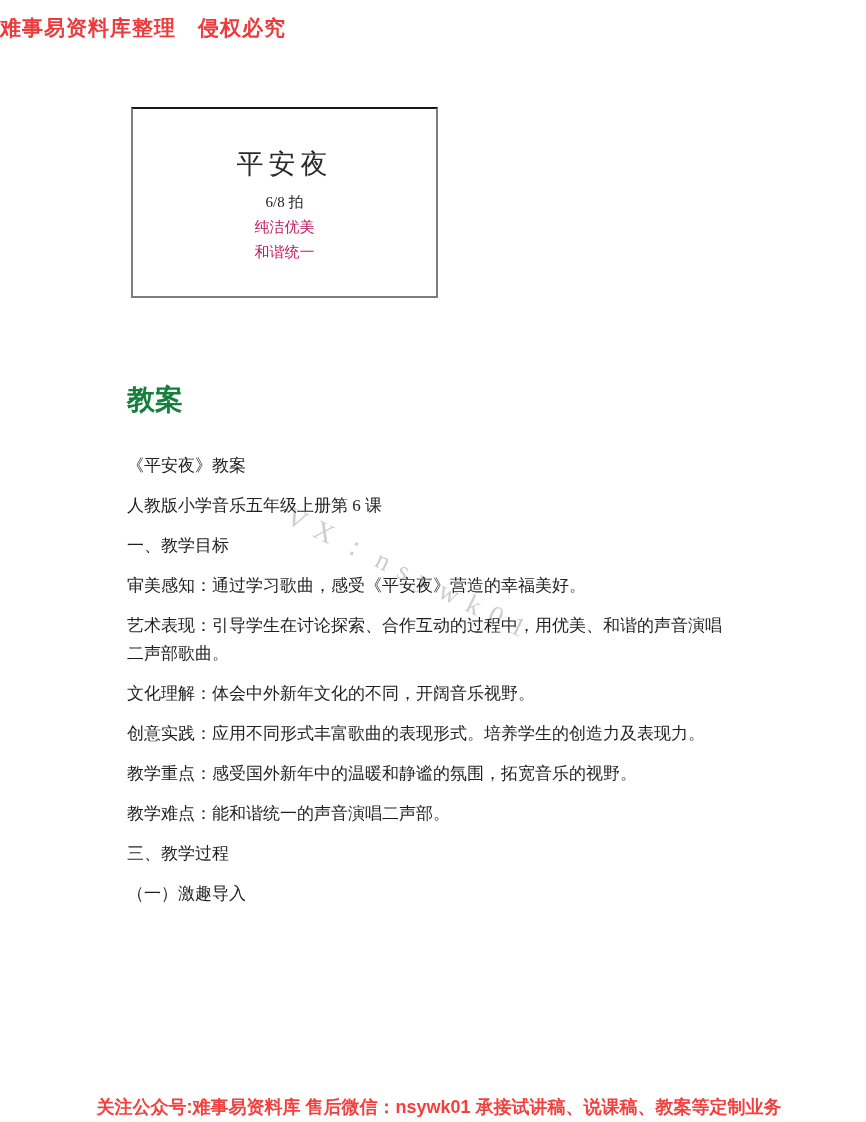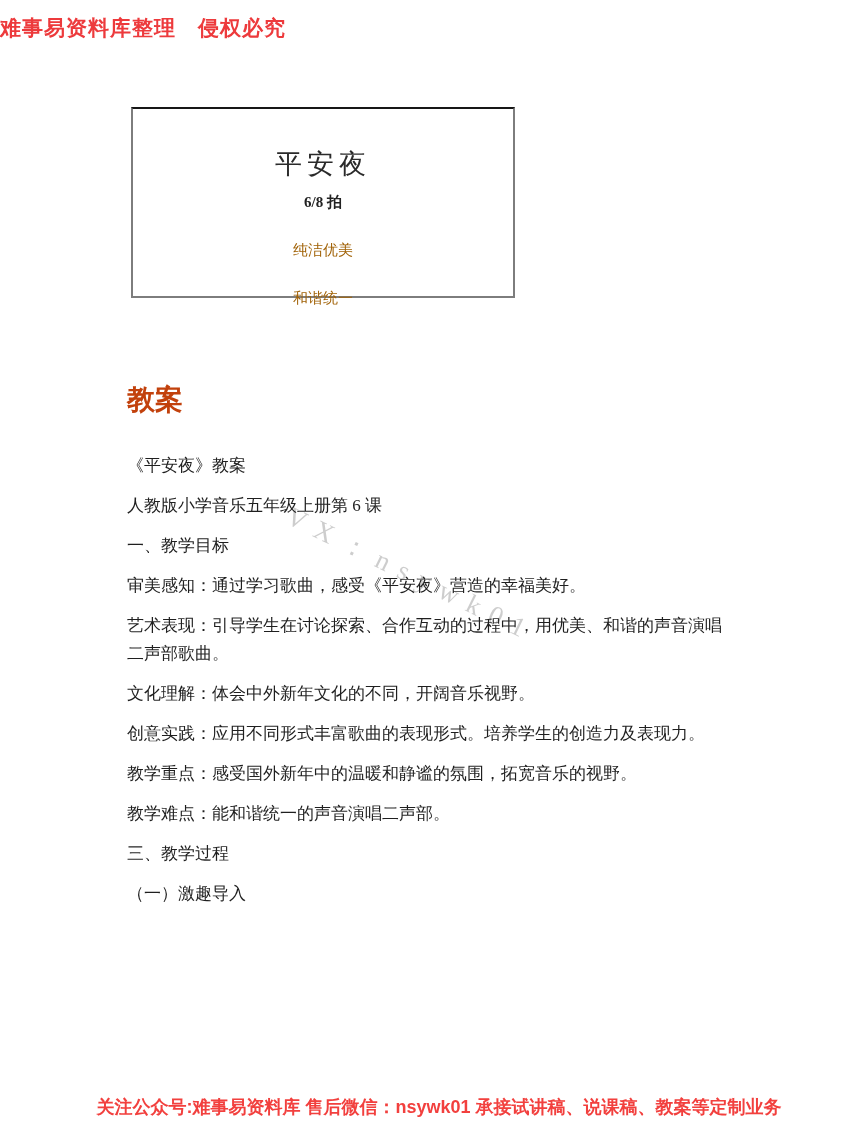--- a/index.html
+++ b/index.html
@@ -24,45 +24,45 @@
     font-size: 21px;
     letter-spacing: 1px;
     color: #ed3a3c;
     white-space: pre;
   }
 
   .song-card {
     position: absolute;
     left: 131px;
     top: 107px;
-    width: 384px;
+    width: 307px;
     height: 191px;
     box-sizing: border-box;
     border: 2px solid #7d7d7d;
     border-top: 2px solid #161616;
     text-align: center;
   }
   .song-title {
     margin-top: 40px;
     font-size: 27px;
     letter-spacing: 5px;
     color: #2a2a2a;
     line-height: 30px;
   }
   .song-meter {
     margin-top: 14px;
     font-size: 15px;
-    font-weight: bold;
+    font-weight: normal;
     color: #222222;
     line-height: 18px;
   }
   .song-line {
-    margin-top: 30px;
+    margin-top: 7px;
     font-size: 15px;
-    color: #a16207;
+    color: #be185d;
     line-height: 18px;
   }
 
   .watermark {
     position: absolute;
     left: 296px;
     top: 498px;
     transform: rotate(26deg);
     transform-origin: left top;
     font-family: "Liberation Serif", serif;
@@ -77,21 +77,21 @@
     position: absolute;
     left: 127px;
     top: 384px;
     width: 617px;
   }
   .doc-heading {
     margin: 0 0 36px 0;
     font-size: 28px;
     line-height: 32px;
     font-weight: bold;
-    color: #c2410c;
+    color: #15803d;
     font-family: "Liberation Serif", serif;
   }
   .doc p {
     margin: 0 16px 12px 0;
     font-size: 17px;
     line-height: 28px;
     color: #1f1f1f;
     letter-spacing: 0;
   }
 

